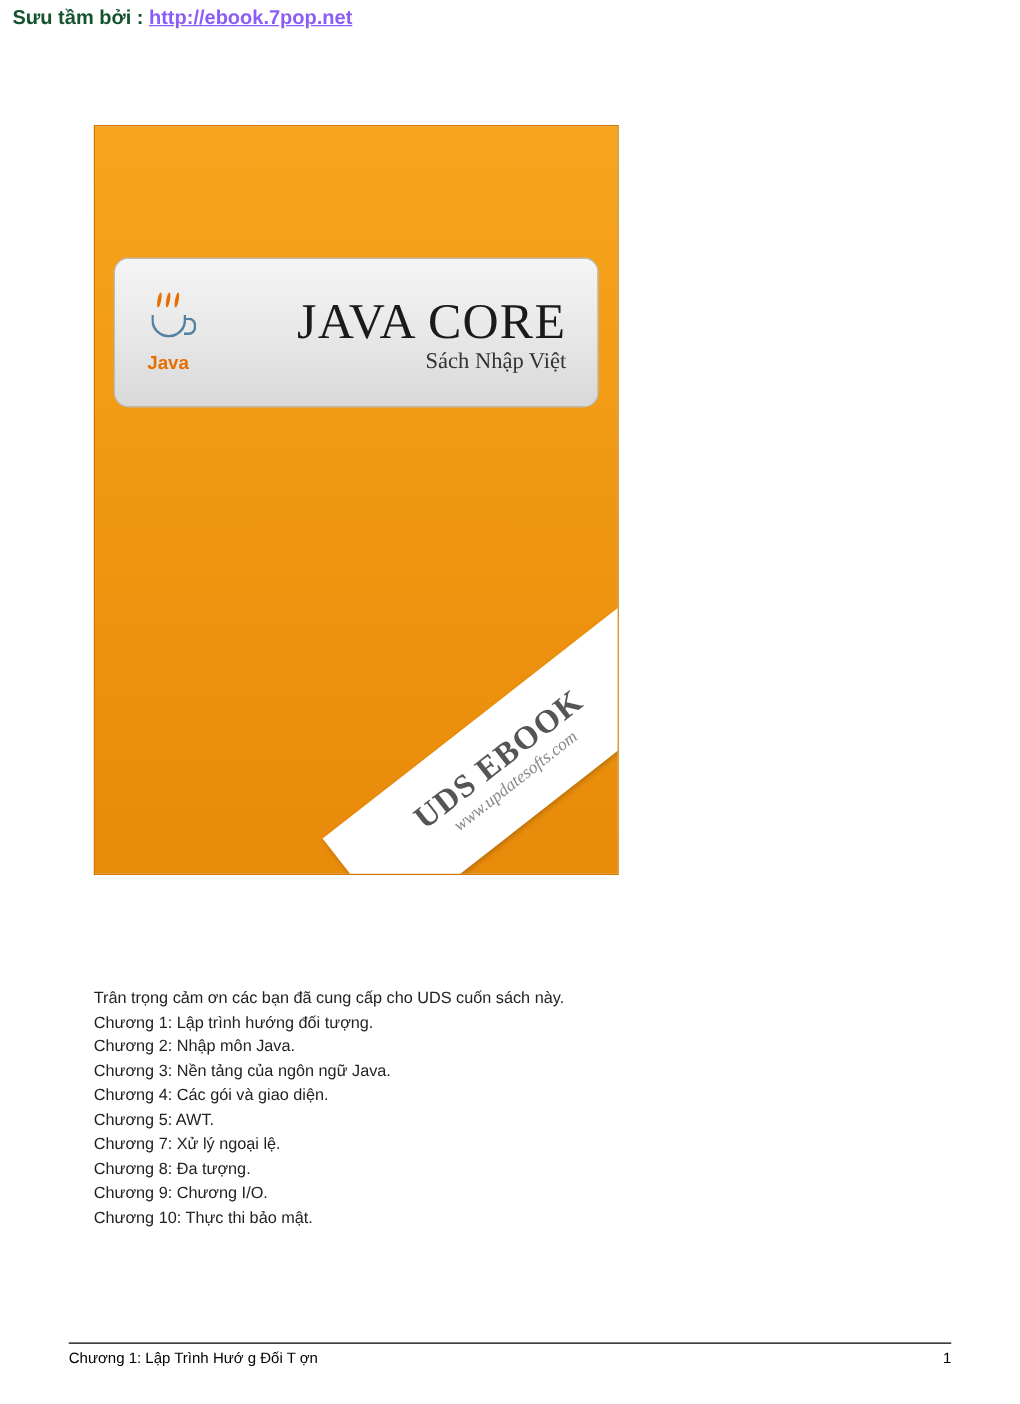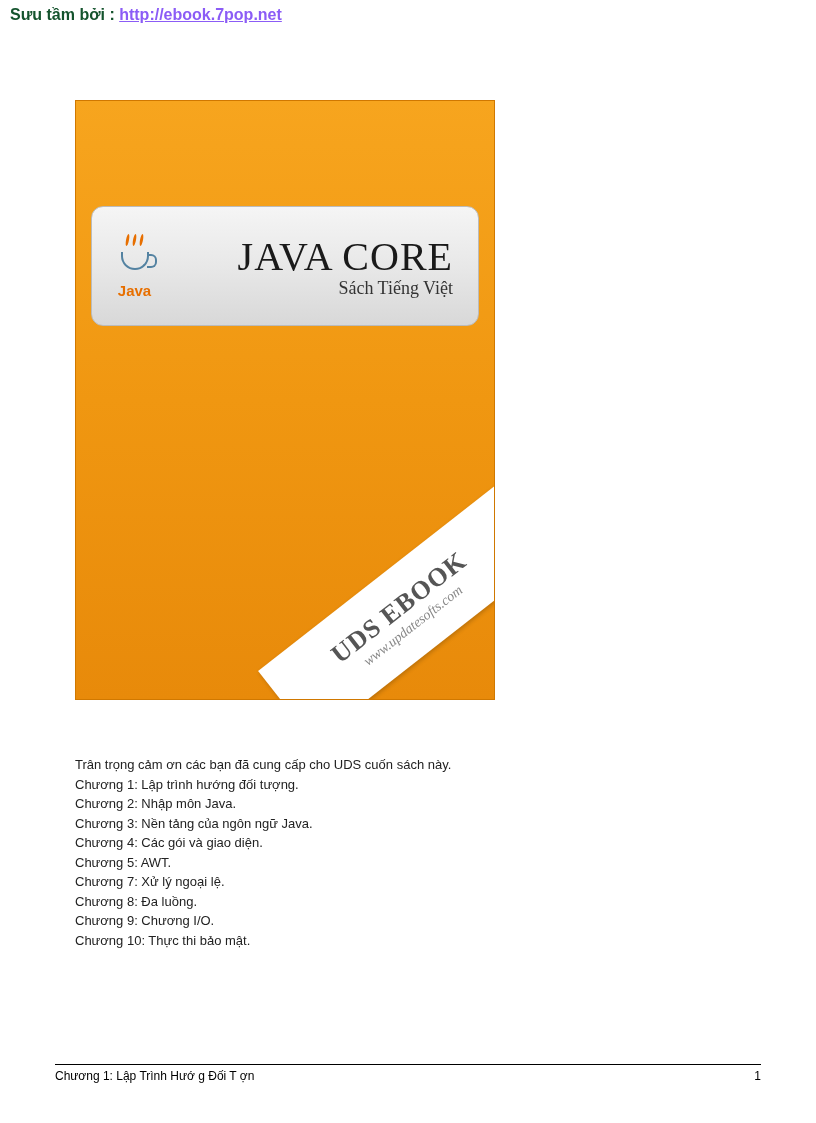--- a/index.html
+++ b/index.html
@@ -128,29 +128,29 @@
       color: #555;
       letter-spacing: 1px;
     }
     .ribbon-url {
       font-family: 'Brush Script MT', cursive;
       font-size: 14px;
       color: #888;
       font-style: italic;
     }
     .content-text {
-      margin: 55px 0 0 75px;
+      margin: 88px 0 0 75px;
       font-size: 13px;
       line-height: 1.5;
       color: #222;
     }
     .content-line { display: block; }
     .footer-section {
       position: absolute;
-      bottom: 40px;
+      bottom: 30px;
       left: 55px;
       right: 55px;
     }
     .footer-line {
       border: none;
       border-top: 1px solid #000;
       margin-bottom: 4px;
     }
     .footer-content {
       display: flex;
@@ -174,38 +174,38 @@
           <div class="steam-line"></div>
           <div class="steam-line"></div>
           <div class="steam-line"></div>
         </div>
         <div class="cup-body"></div>
       </div>
       <div class="java-text">Java</div>
     </div>
     <div class="title-text-block">
       <div class="main-title">JAVA CORE</div>
-      <div class="subtitle">Sách Tiếng Việt</div>
+      <div class="subtitle">Sách Nhập Việt</div>
     </div>
   </div>
   <div class="ribbon">
     <div class="ribbon-title">UDS EBOOK</div>
     <div class="ribbon-url">www.updatesofts.com</div>
   </div>
 </div>
 
 <div class="content-text">
   <span class="content-line">Trân trọng cảm ơn các bạn đã cung cấp cho UDS cuốn sách này.</span>
   <span class="content-line">Chương 1: Lập trình hướng đối tượng.</span>
   <span class="content-line">Chương 2: Nhập môn Java.</span>
   <span class="content-line">Chương 3: Nền tảng của ngôn ngữ Java.</span>
   <span class="content-line">Chương 4: Các gói và giao diện.</span>
   <span class="content-line">Chương 5: AWT.</span>
   <span class="content-line">Chương 7: Xử lý ngoại lệ.</span>
-  <span class="content-line">Chương 8: Đa luồng.</span>
+  <span class="content-line">Chương 8: Đa tượng.</span>
   <span class="content-line">Chương 9: Chương I/O.</span>
   <span class="content-line">Chương 10: Thực thi bảo mật.</span>
 </div>
 
 <div class="footer-section">
   <hr class="footer-line">
   <div class="footer-content">
     <span>Chương 1: Lập Trình Hướ g Đối T   ợn</span>
     <span>1</span>
   </div>

